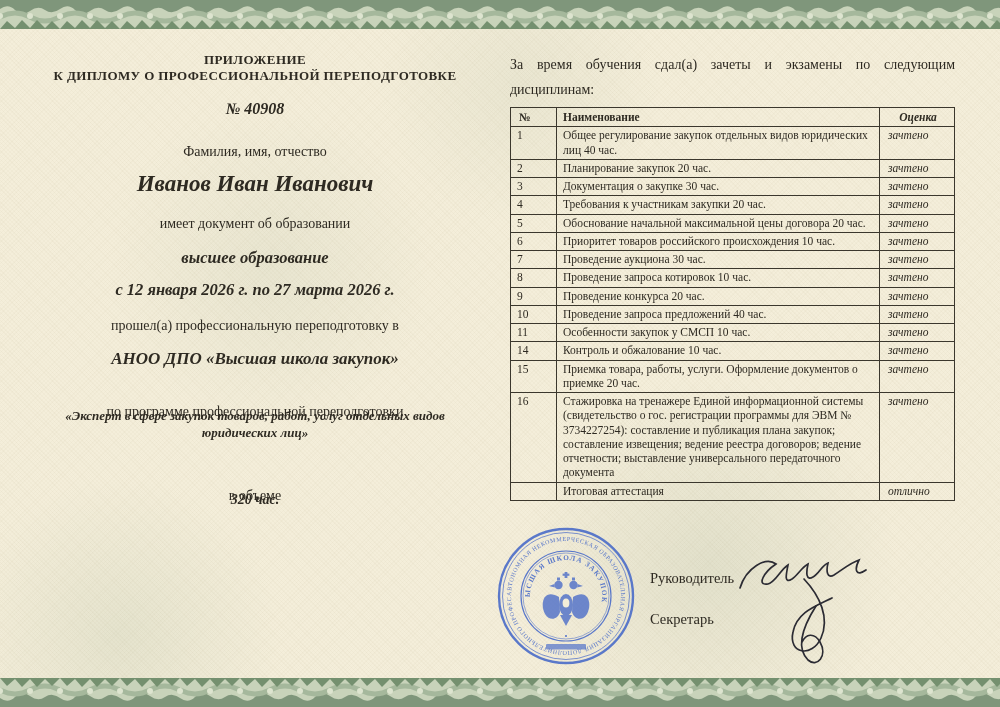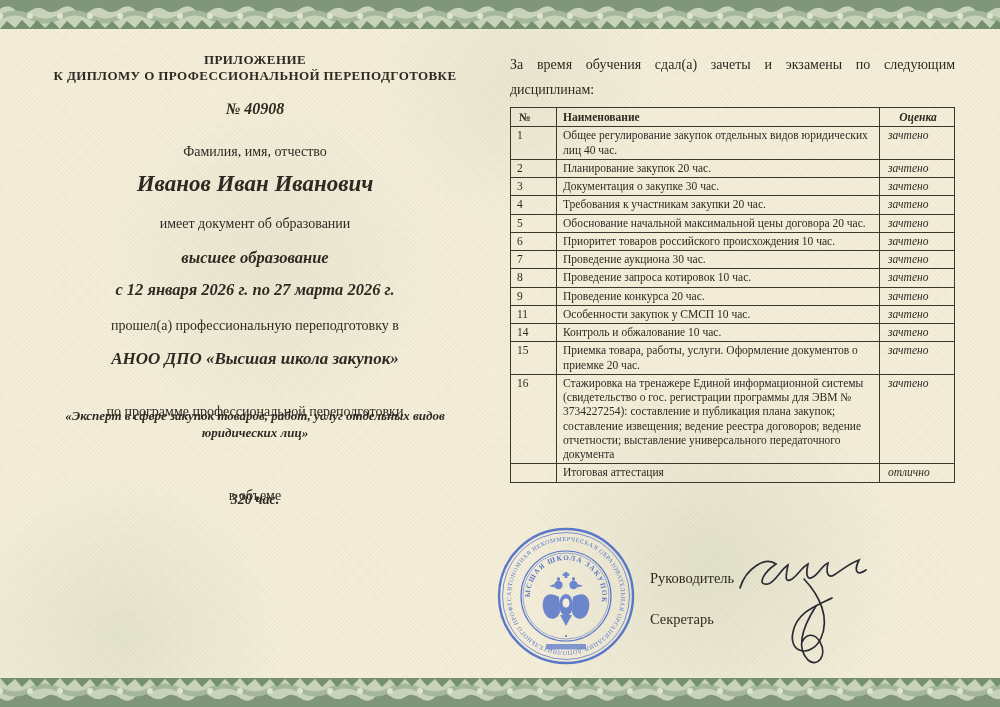--- a/index.html
+++ b/index.html
@@ -161,20 +161,25 @@
             <td class="num">8</td>
             <td class="name">Проведение запроса котировок 10 час.</td>
             <td class="grade">зачтено</td>
           </tr>
           <tr>
             <td class="num">9</td>
             <td class="name">Проведение конкурса 20 час.</td>
             <td class="grade">зачтено</td>
           </tr>
           <tr>
+            <td class="num">10</td>
+            <td class="name">Проведение запроса предложений 40 час.</td>
+            <td class="grade">зачтено</td>
+          </tr>
+          <tr>
             <td class="num">11</td>
             <td class="name">Особенности закупок у СМСП 10 час.</td>
             <td class="grade">зачтено</td>
           </tr>
           <tr>
             <td class="num">14</td>
             <td class="name">Контроль и обжалование 10 час.</td>
             <td class="grade">зачтено</td>
           </tr>
           <tr>

